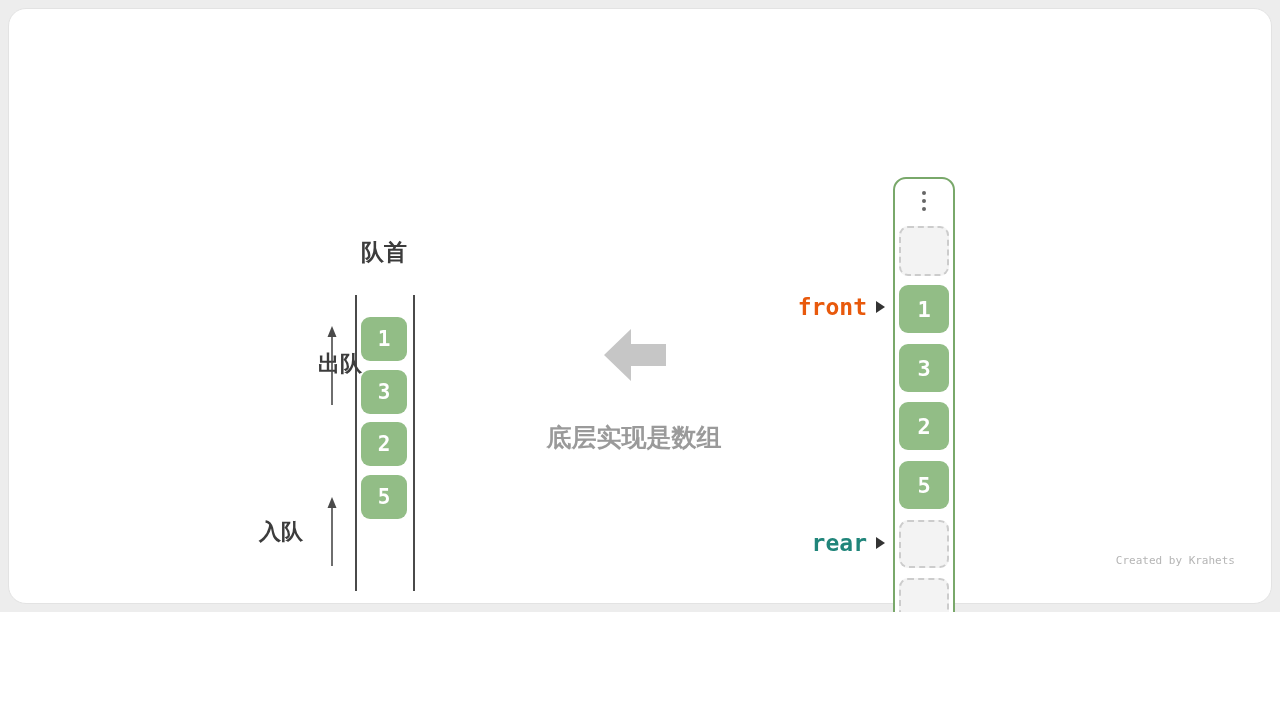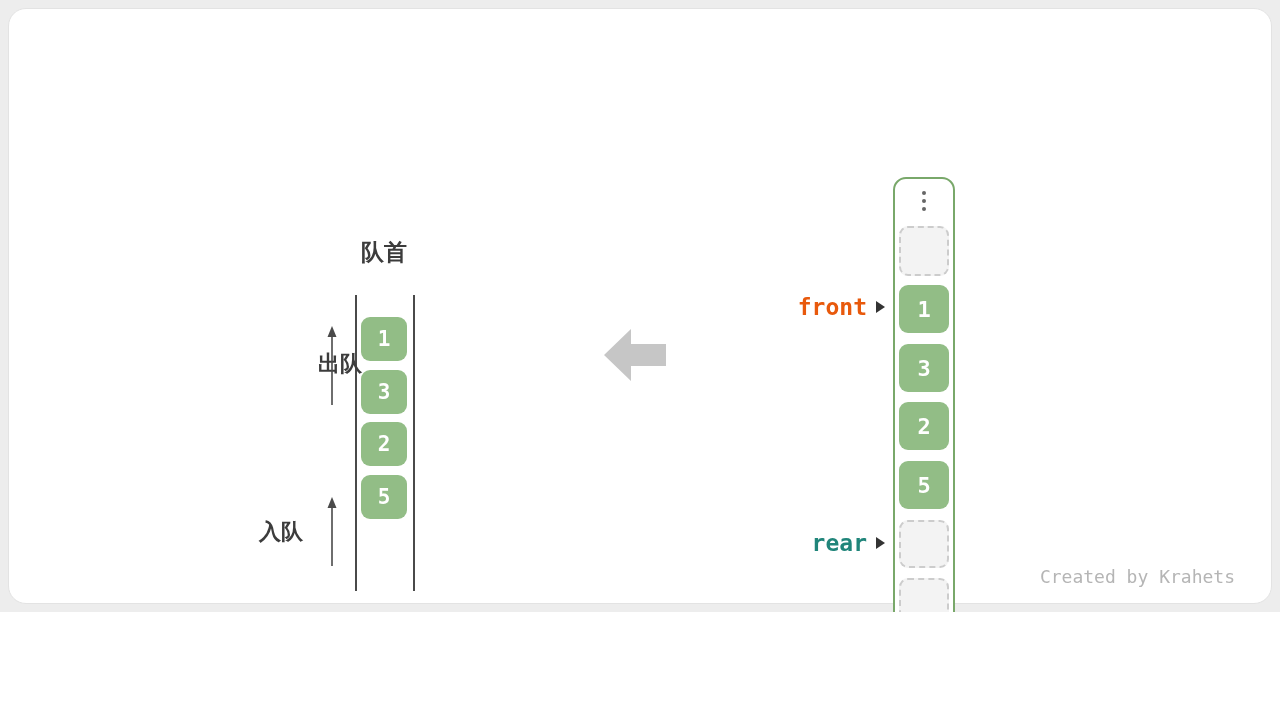--- a/index.html
+++ b/index.html
@@ -44,22 +44,22 @@
   .a-cell.empty{background:var(--empty-bg);border:2px dashed var(--empty-border);}
 
   .pointer-row{position:absolute;height:34px;display:flex;align-items:center;
                justify-content:flex-end;gap:9px;width:148px;left:728px;}
   .pointer-label{font-family:"DejaVu Sans Mono",monospace;font-size:23px;font-weight:bold;}
   .pointer-row.front .pointer-label{color:var(--orange);}
   .pointer-row.rear  .pointer-label{color:var(--teal);}
   .tri{width:0;height:0;border-left:9px solid #333;
        border-top:6px solid transparent;border-bottom:6px solid transparent;}
 
-  .credit{position:absolute;right:36px;bottom:16px;color:var(--credit);
-          font-family:"DejaVu Sans Mono",monospace;font-size:18px;}
+  .credit{position:absolute;right:36px;bottom:36px;color:var(--credit);
+          font-family:"DejaVu Sans Mono",monospace;font-size:11px;}
 </style>
 </head>
 <body>
 
 <div class="canvas">
   <div class="card">
 
     <div class="q-label" style="top:228px;">队首</div>
 
     <div class="q-line left"></div>
@@ -86,20 +86,21 @@
 
     <div class="op-label" style="left:250px;top:508px;">入队</div>
     <svg class="op-arrow" style="top:487px;" width="14" height="72" viewBox="0 0 14 72">
       <line x1="7" y1="70" x2="7" y2="10" stroke="#4a4a4a" stroke-width="1.6"></line>
       <polygon points="7,1 2.5,12 11.5,12" fill="#4a4a4a"></polygon>
     </svg>
 
     <svg class="big-arrow" width="62" height="52" viewBox="0 0 62 52">
       <polygon points="0,26 27,0 27,15 62,15 62,37 27,37 27,52" fill="#c6c6c6"></polygon>
     </svg>
+    <div class="caption" style="top:412px;">底层实现是数组</div>
 
     <div class="array-container">
       <div class="dots" style="top:12px;">
         <span class="dot"></span>
           <span class="dot"></span>
           <span class="dot"></span>
       </div>
 
       <div class="a-cell empty" style="top:47px;height:50px;"></div>
 

